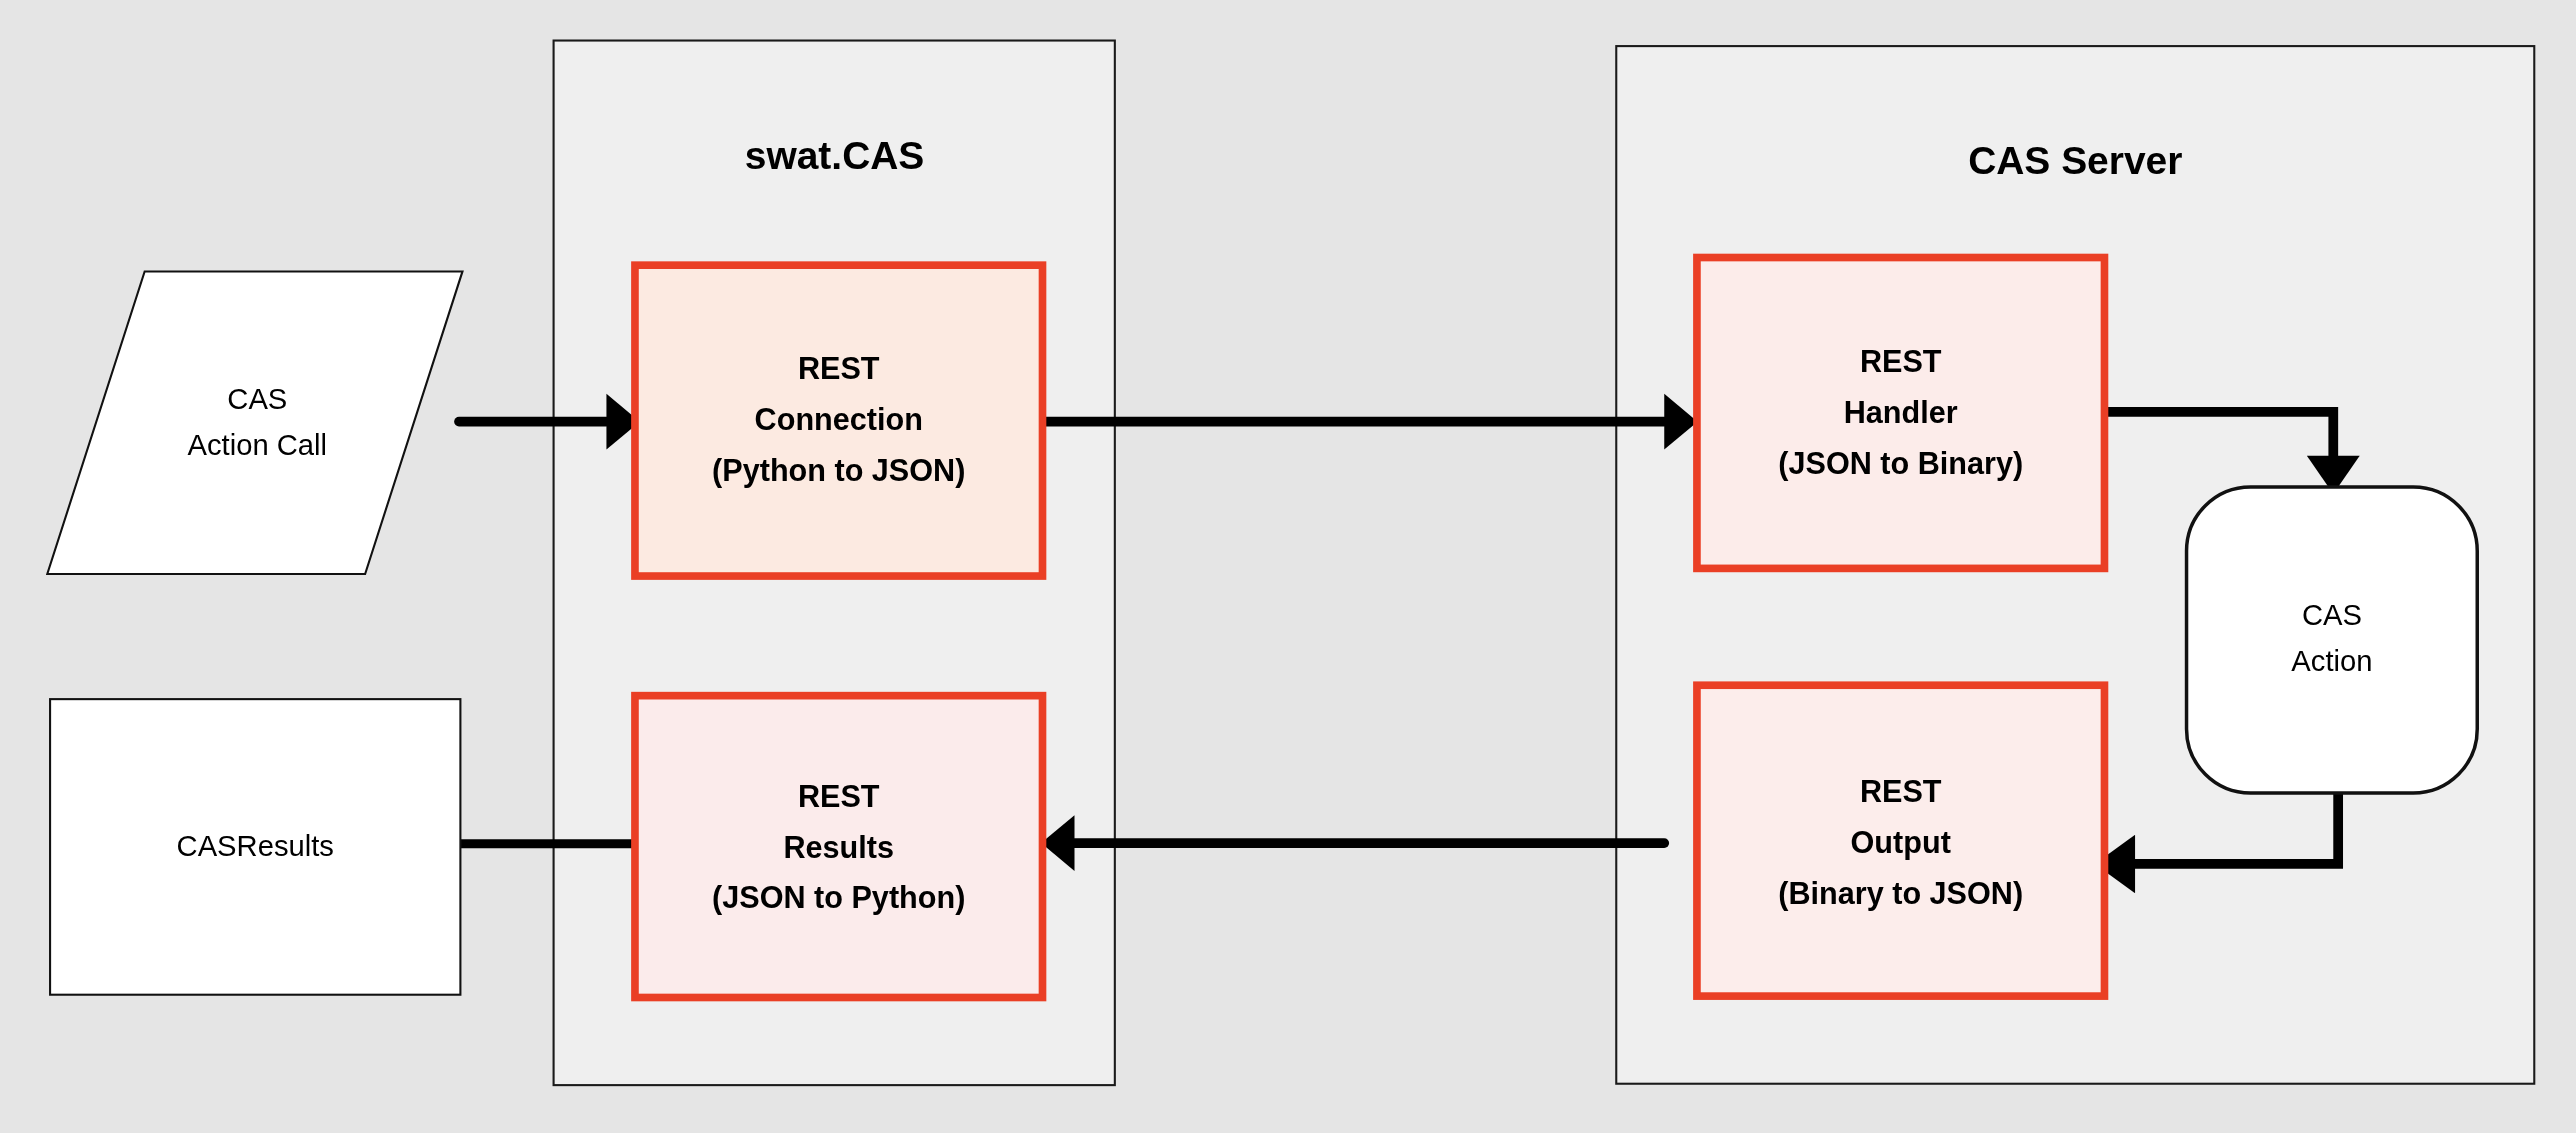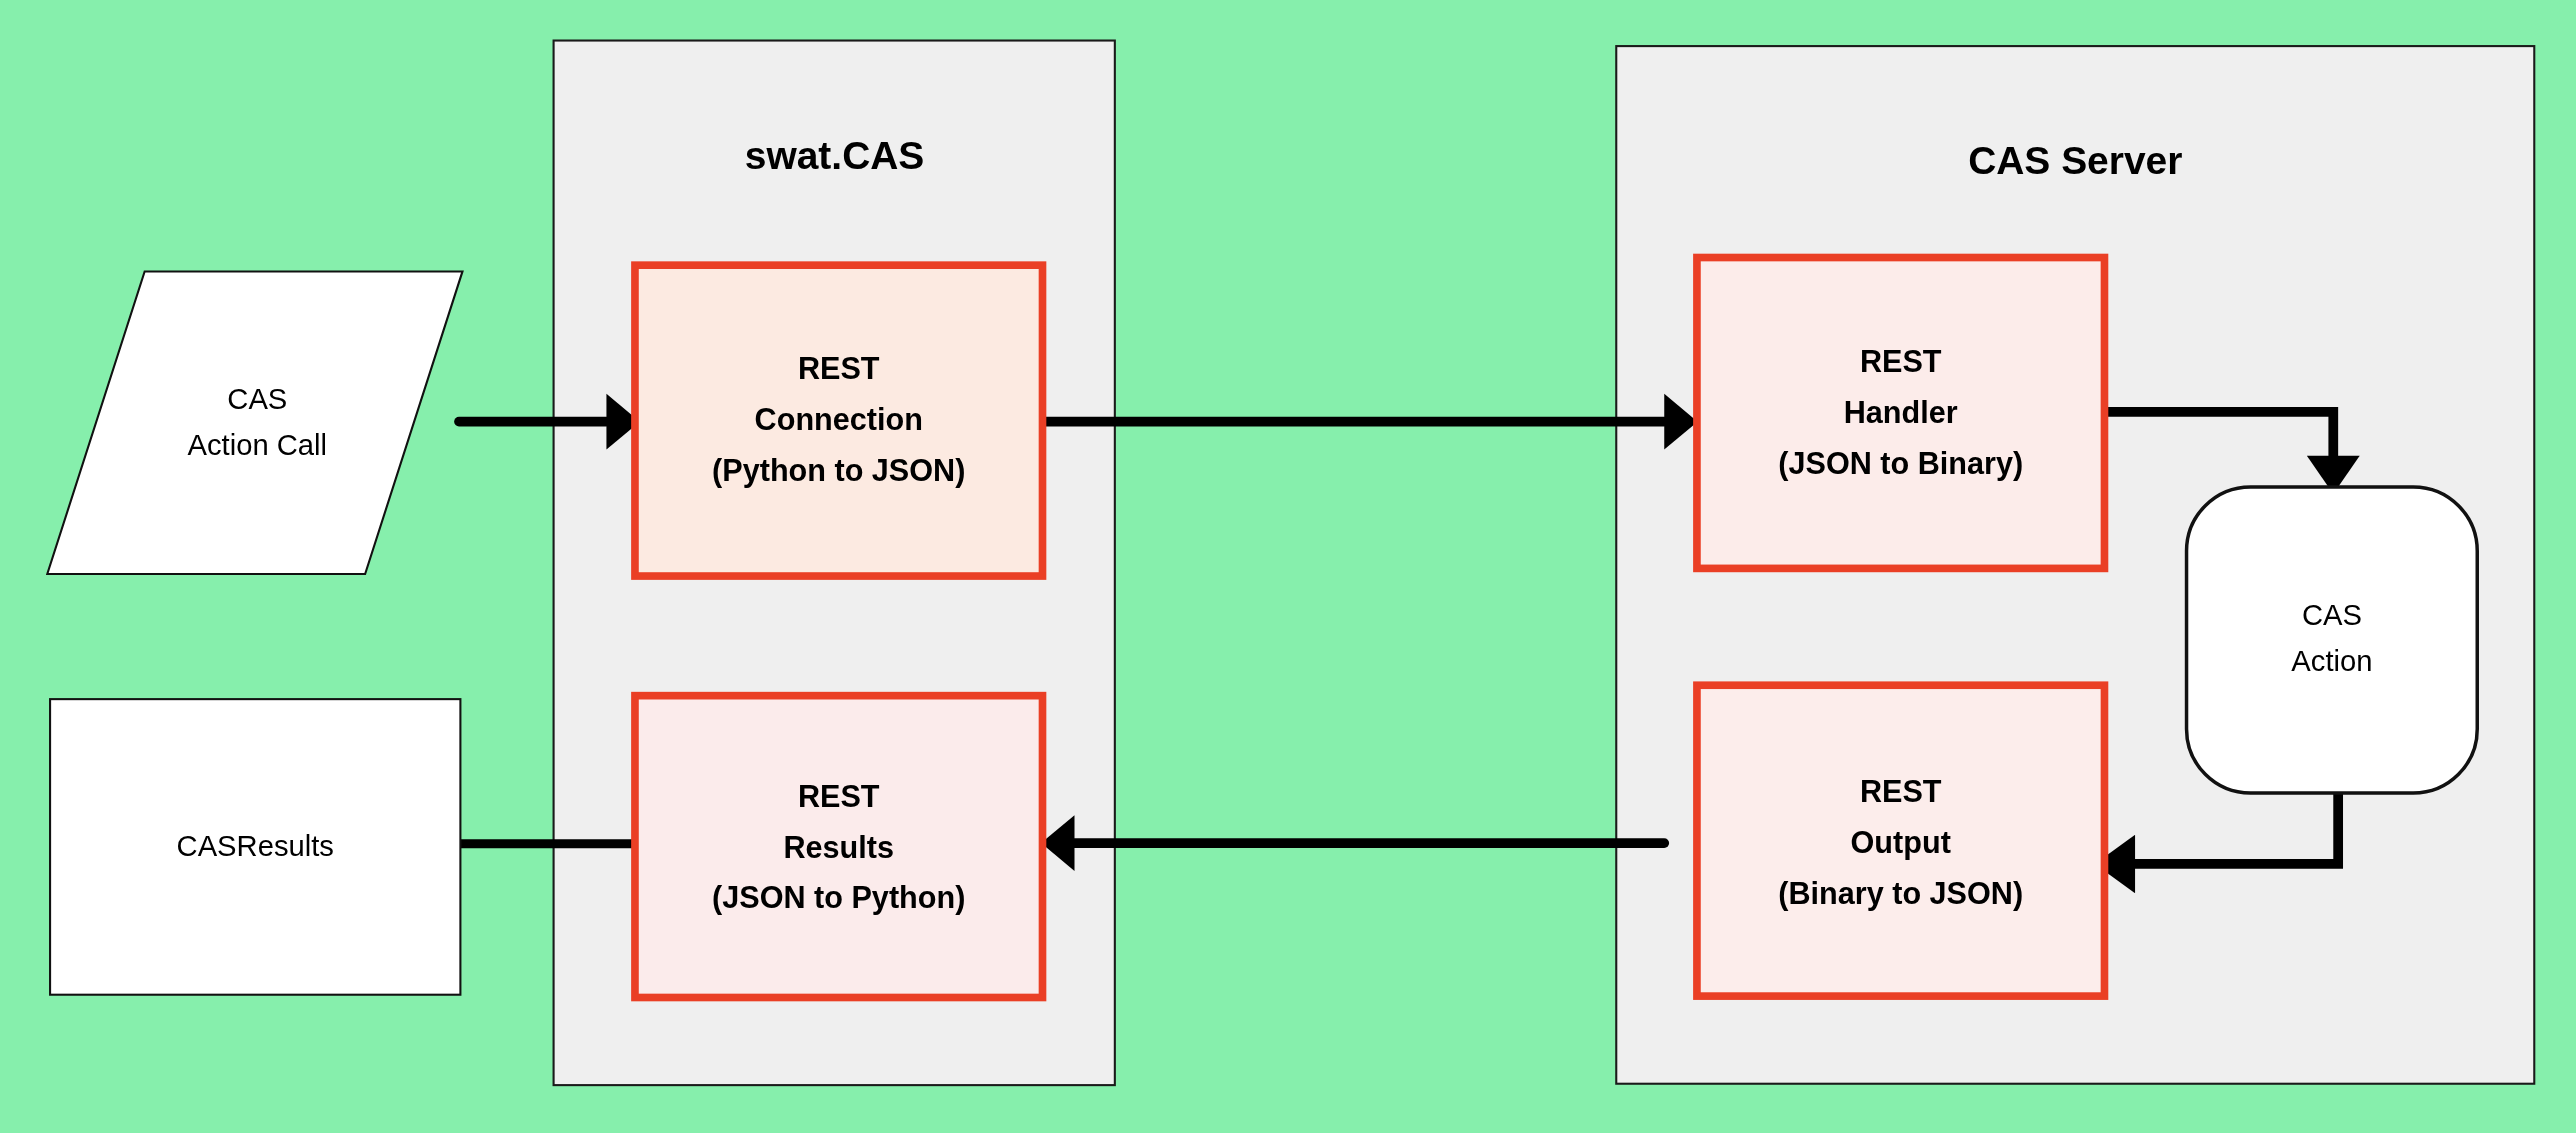--- a/index.html
+++ b/index.html
@@ -4,21 +4,21 @@
 <style>
   html, body {
     margin: 0;
     padding: 0;
     background: #000000;
   }
   #stage {
     position: relative;
     width: 2576px;
     height: 1134px;
-    background: #86efac;
+    background: #e5e5e5;
     overflow: hidden;
     font-family: "Liberation Sans", sans-serif;
   }
   svg.diagram {
     position: absolute;
     top: 0;
     left: 0;
     width: 2576px;
     height: 1134px;
     display: block;

